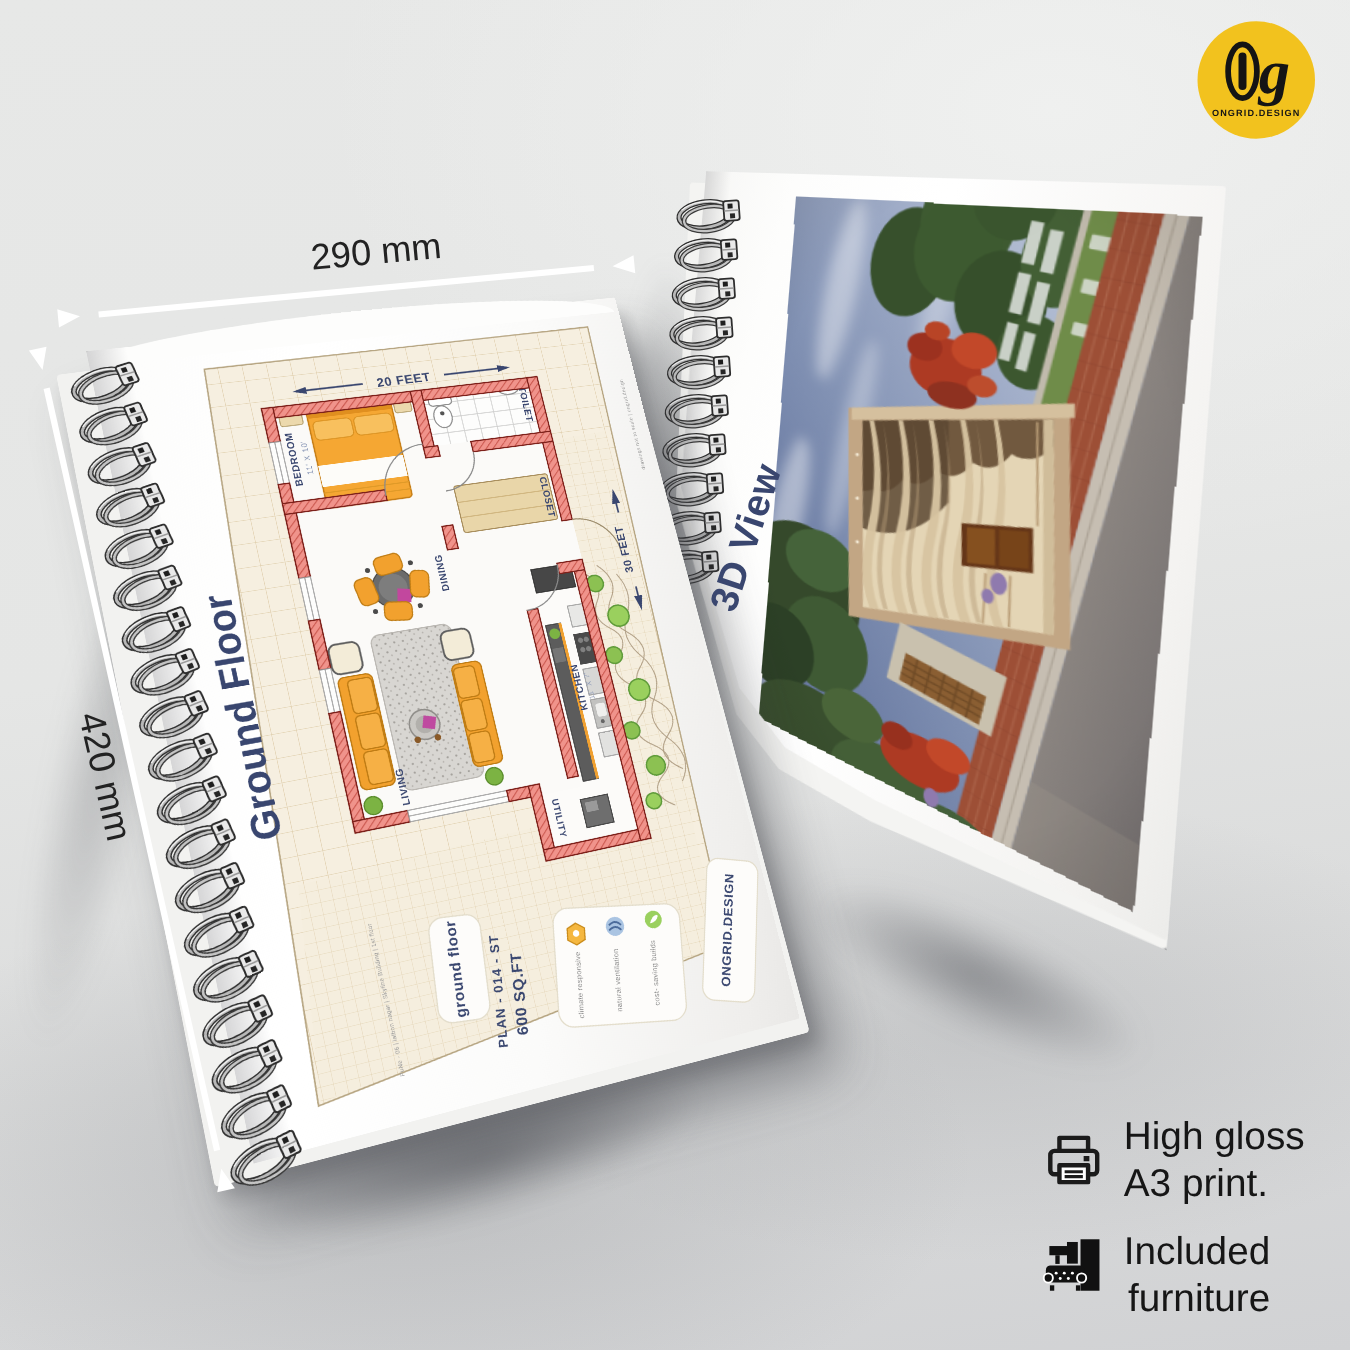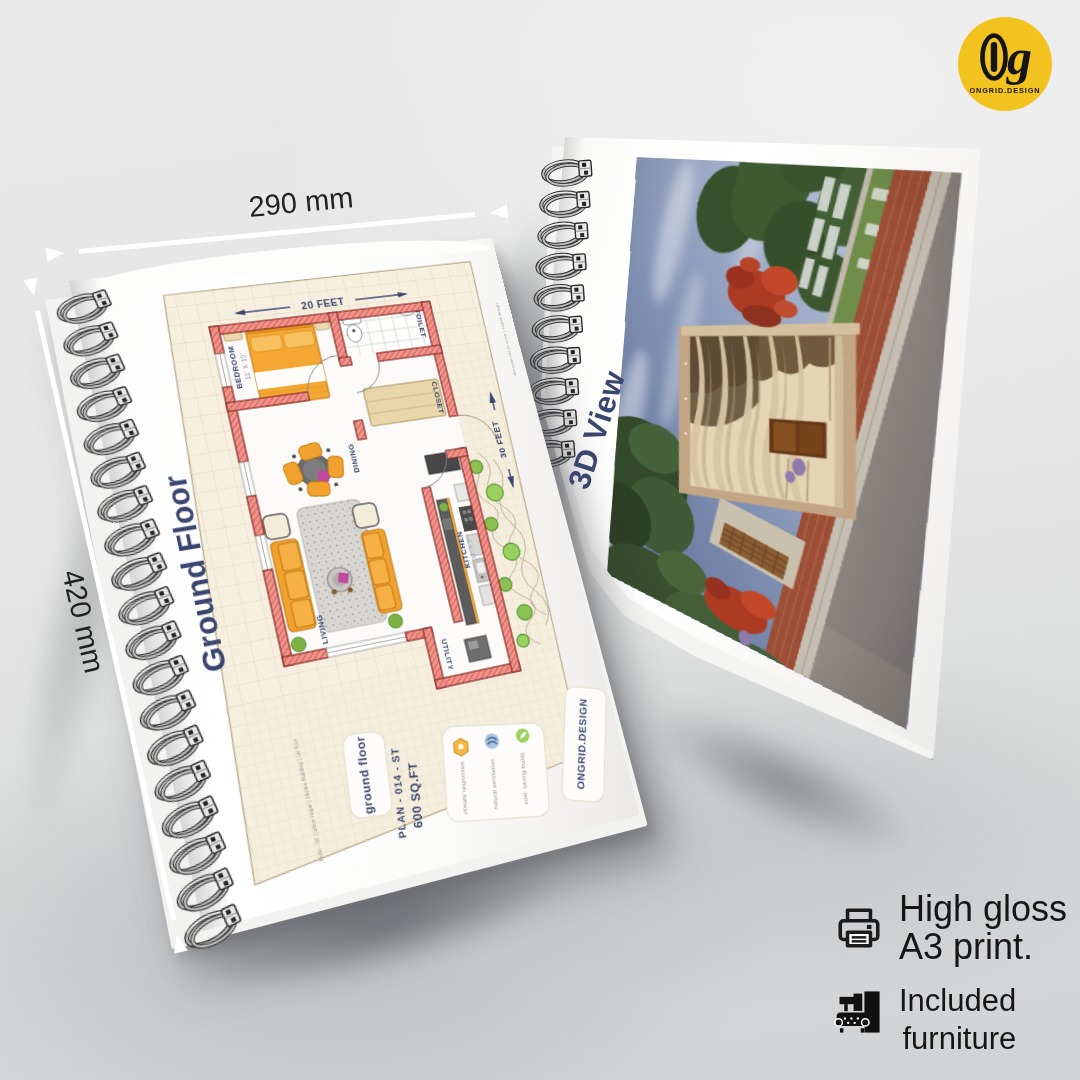--- a/index.html
+++ b/index.html
@@ -842,21 +842,21 @@
 
 <svg class="abs" style="left:834px;top:903px;" width="50" height="50" viewBox="0 0 24 24" fill="none" stroke="#1b1b1b" stroke-width="1.7" stroke-linejoin="round">
 <path d="M6.5 8.5 V3.5 h11 v5"></path>
 <rect x="3" y="8.5" width="18" height="9" rx="1.6"></rect>
 <rect x="6.5" y="14" width="11" height="6.5" fill="#fff"></rect>
 <line x1="8.5" y1="16.5" x2="15.5" y2="16.5" stroke-width="1.2"></line>
 <line x1="8.5" y1="18.4" x2="15.5" y2="18.4" stroke-width="1.2"></line>
 <line x1="15.8" y1="11.5" x2="18" y2="11.5" stroke-width="2"></line>
 </svg>
 
-<div class="abs" style="left:899px;top:890px;font-size:36px;line-height:38px;color:#161616;">High gloss<br>A3 print.</div>
+<div class="abs" style="left:899px;top:890px;font-size:31px;line-height:38px;color:#161616;">High gloss<br>A3 print.</div>
 
 <svg class="abs" style="left:833px;top:986px;" width="52" height="52" viewBox="0 0 24 24" fill="#111">
 <rect x="14.5" y="2.5" width="7" height="19"></rect>
 <rect x="9.5" y="3.5" width="4" height="8"></rect>
 <rect x="3" y="5" width="7" height="3.4"></rect>
 <rect x="5.2" y="8.4" width="1.6" height="3.2"></rect>
 <path d="M3.2 12.2 h11 a1.8 1.8 0 0 1 1.8 1.8 v4.5 h-14.3 v-4.5 a1.8 1.8 0 0 1 1.5 -1.8 z"></path>
 <circle cx="2.6" cy="16.8" r="1.7" fill="#111" stroke="#fff" stroke-width="0.7"></circle>
 <circle cx="14.9" cy="16.8" r="1.7" fill="#111" stroke="#fff" stroke-width="0.7"></circle>
 <rect x="3.2" y="19.5" width="1.6" height="2"></rect>

